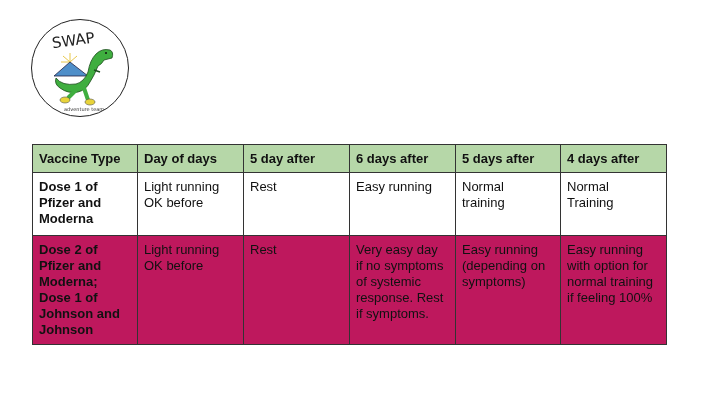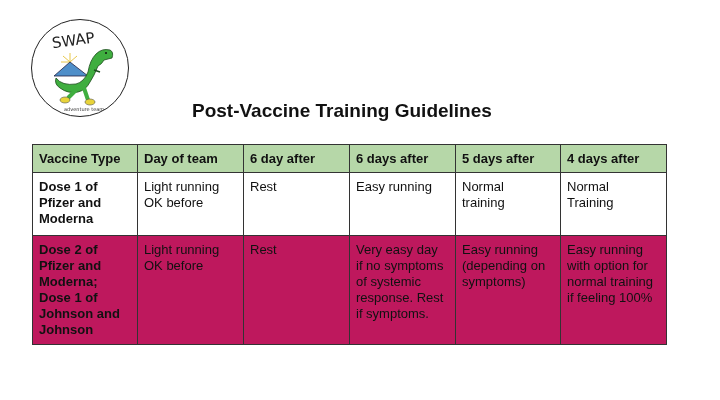--- a/index.html
+++ b/index.html
@@ -127,37 +127,36 @@
 
       <ellipse cx="33" cy="80" rx="5" ry="3" fill="#e8d33a" stroke="#554" stroke-width="0.6"></ellipse>
       <ellipse cx="58" cy="82" rx="5" ry="3" fill="#e8d33a" stroke="#554" stroke-width="0.6"></ellipse>
 
       <circle cx="74" cy="33" r="1" fill="#111"></circle>
 
       <text x="32" y="91" font-family="DejaVu Sans, sans-serif" font-size="5" fill="#333">adventure team</text>
     </svg>
   </div>
 
-  <div class="title">Post-Vaccine Training Guidelines</div>
 
 
   <table class="guide-table">
     <colgroup>
       <col style="width:105px">
       <col style="width:106px">
       <col style="width:106px">
       <col style="width:106px">
       <col style="width:105px">
       <col style="width:106px">
     </colgroup>
     <thead>
       <tr>
         <th>Vaccine Type</th>
-        <th>Day of team</th>
-        <th>6 day after</th>
+        <th>Day of days</th>
+        <th>5 day after</th>
         <th>6 days after</th>
         <th>5 days after</th>
         <th>4 days after</th>
       </tr>
     </thead>
     <tbody>
       <tr class="row-white">
         <td class="type-cell"><span class="cell-text">Dose 1 of
 Pfizer and
 Moderna</span></td>

